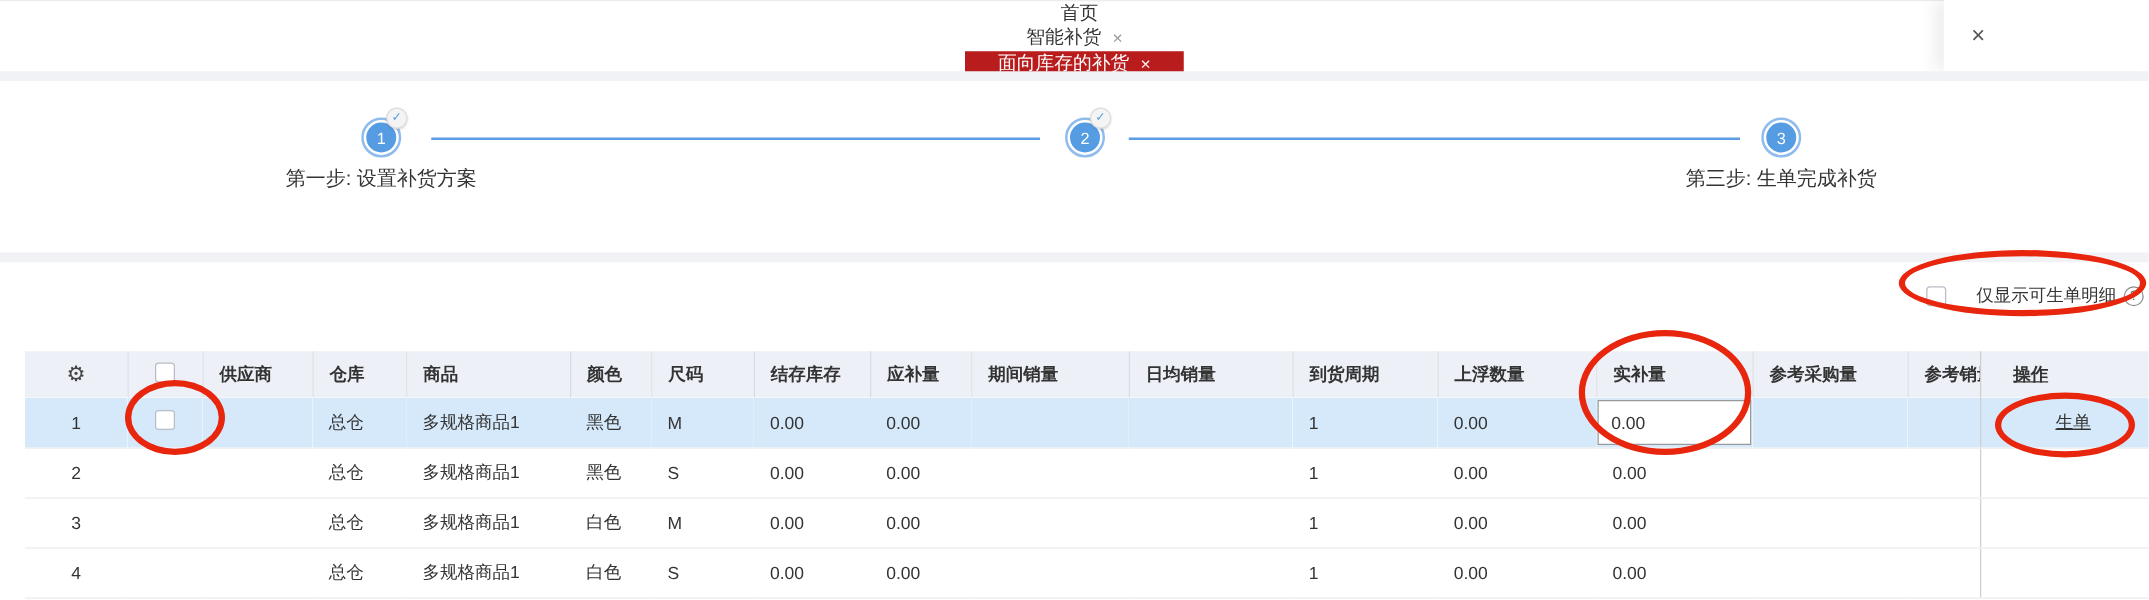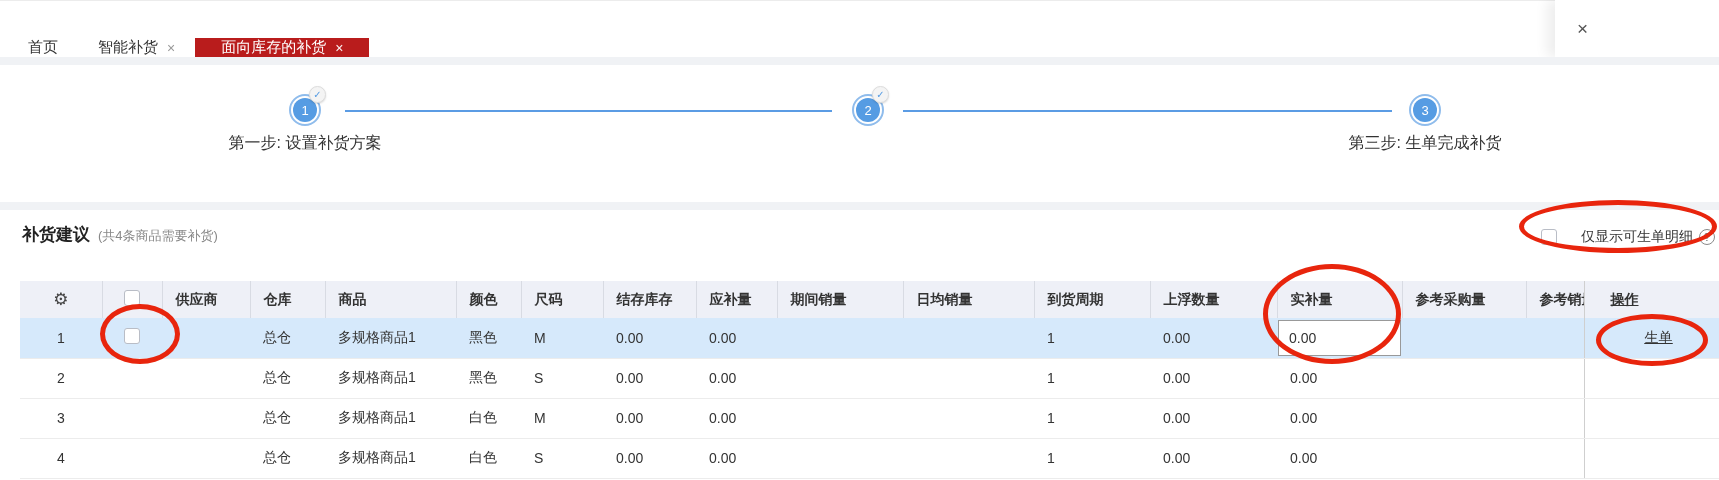--- a/index.html
+++ b/index.html
@@ -3,21 +3,21 @@
 <meta charset="utf-8">
 <style>
   * { margin:0; padding:0; box-sizing:border-box; }
   html,body { width:1719px; height:480px; }
   body {
     position:relative; background:#fff; overflow:hidden;
     font-family:"Liberation Sans","DejaVu Sans",sans-serif; color:#333;
   }
   
   .tabbar { position:absolute; left:0; top:0; width:1719px; height:57px; background:#fff;
-            border-top:1px solid #ececec; display:flex; align-items:flex-end; }
+            border-top:1px solid #ececec; display:flex; align-items:center;flex-direction:column; }
   .tab { display:flex; align-items:center; padding:0 20px; font-size:15px; color:#333; cursor:pointer; }
   .tab-home { margin-left:8px; }
   .tab .tab-x { margin-left:9px; color:#999; font-size:14px; }
   .tab.active { background:#b91c1c; color:#fff; margin-top:2px; padding:0 26px; }
   .tab.active .tab-x { color:rgba(255,255,255,.95); }
   .close-panel { position:absolute; right:0; top:0; width:164px; height:57px; background:#fff;
                  box-shadow:-8px 0 12px rgba(0,0,0,.07); display:flex; align-items:center; padding-left:22px; }
   .close-panel .x { font-size:19px; color:#555; cursor:pointer; line-height:1; }
   .band { position:absolute; left:0; width:1719px; background:#F0F2F5; }
   .band1 { top:57px; height:8px; }
@@ -106,24 +106,20 @@
   <div class="step-badge" style="left:872px;">✓</div>
 
   <div class="step-circle" style="left:1409px;">
     <div class="inner">3</div>
   </div>
   <div class="step-label" style="left:1265px;">第三步: 生单完成补货</div>
 </div>
 <div class="band band2"></div>
 
 <div class="content">
-  <div class="sec-title-row">
-    <span class="sec-title">补货建议</span>
-    <span class="sec-sub">(共4条商品需要补货)</span>
-  </div>
   <div class="filter">
     <span class="cb"></span>
     <span class="filter-label">仅显示可生单明细</span>
     <span class="help">?</span>
   </div>
 
   <div class="tbl-wrap">
     <table>
       <colgroup>
         <col style="width:82px">

